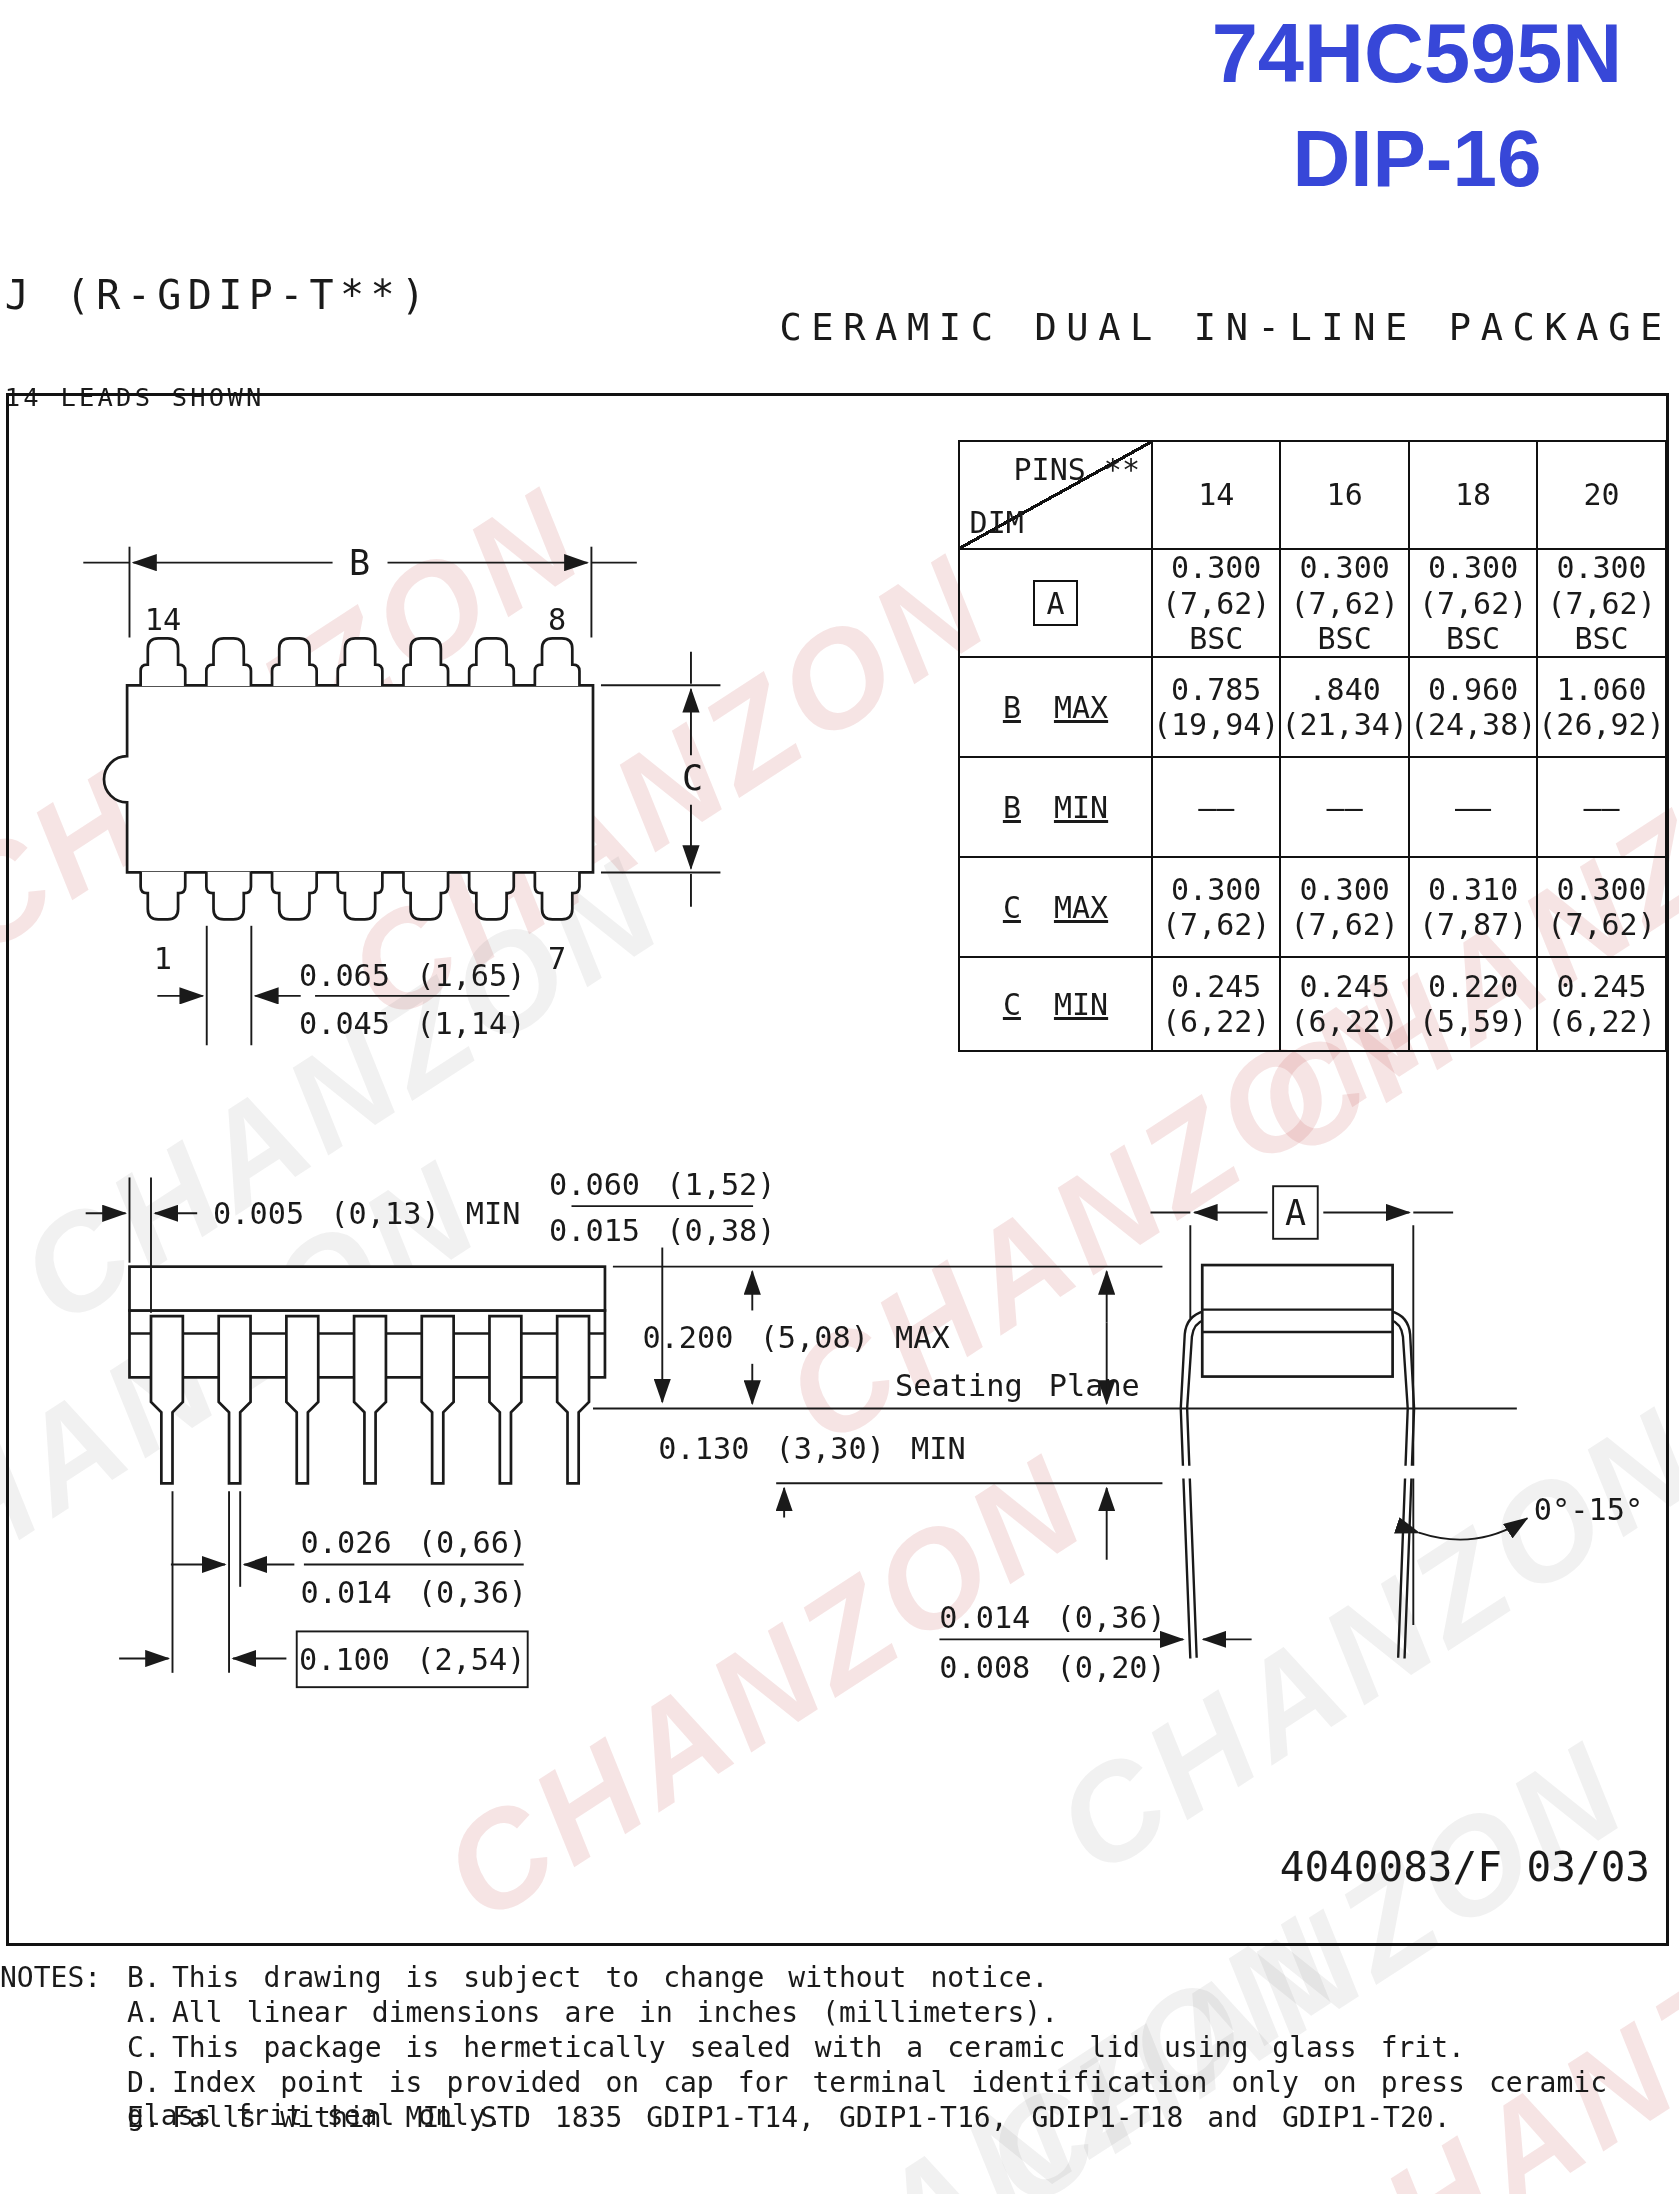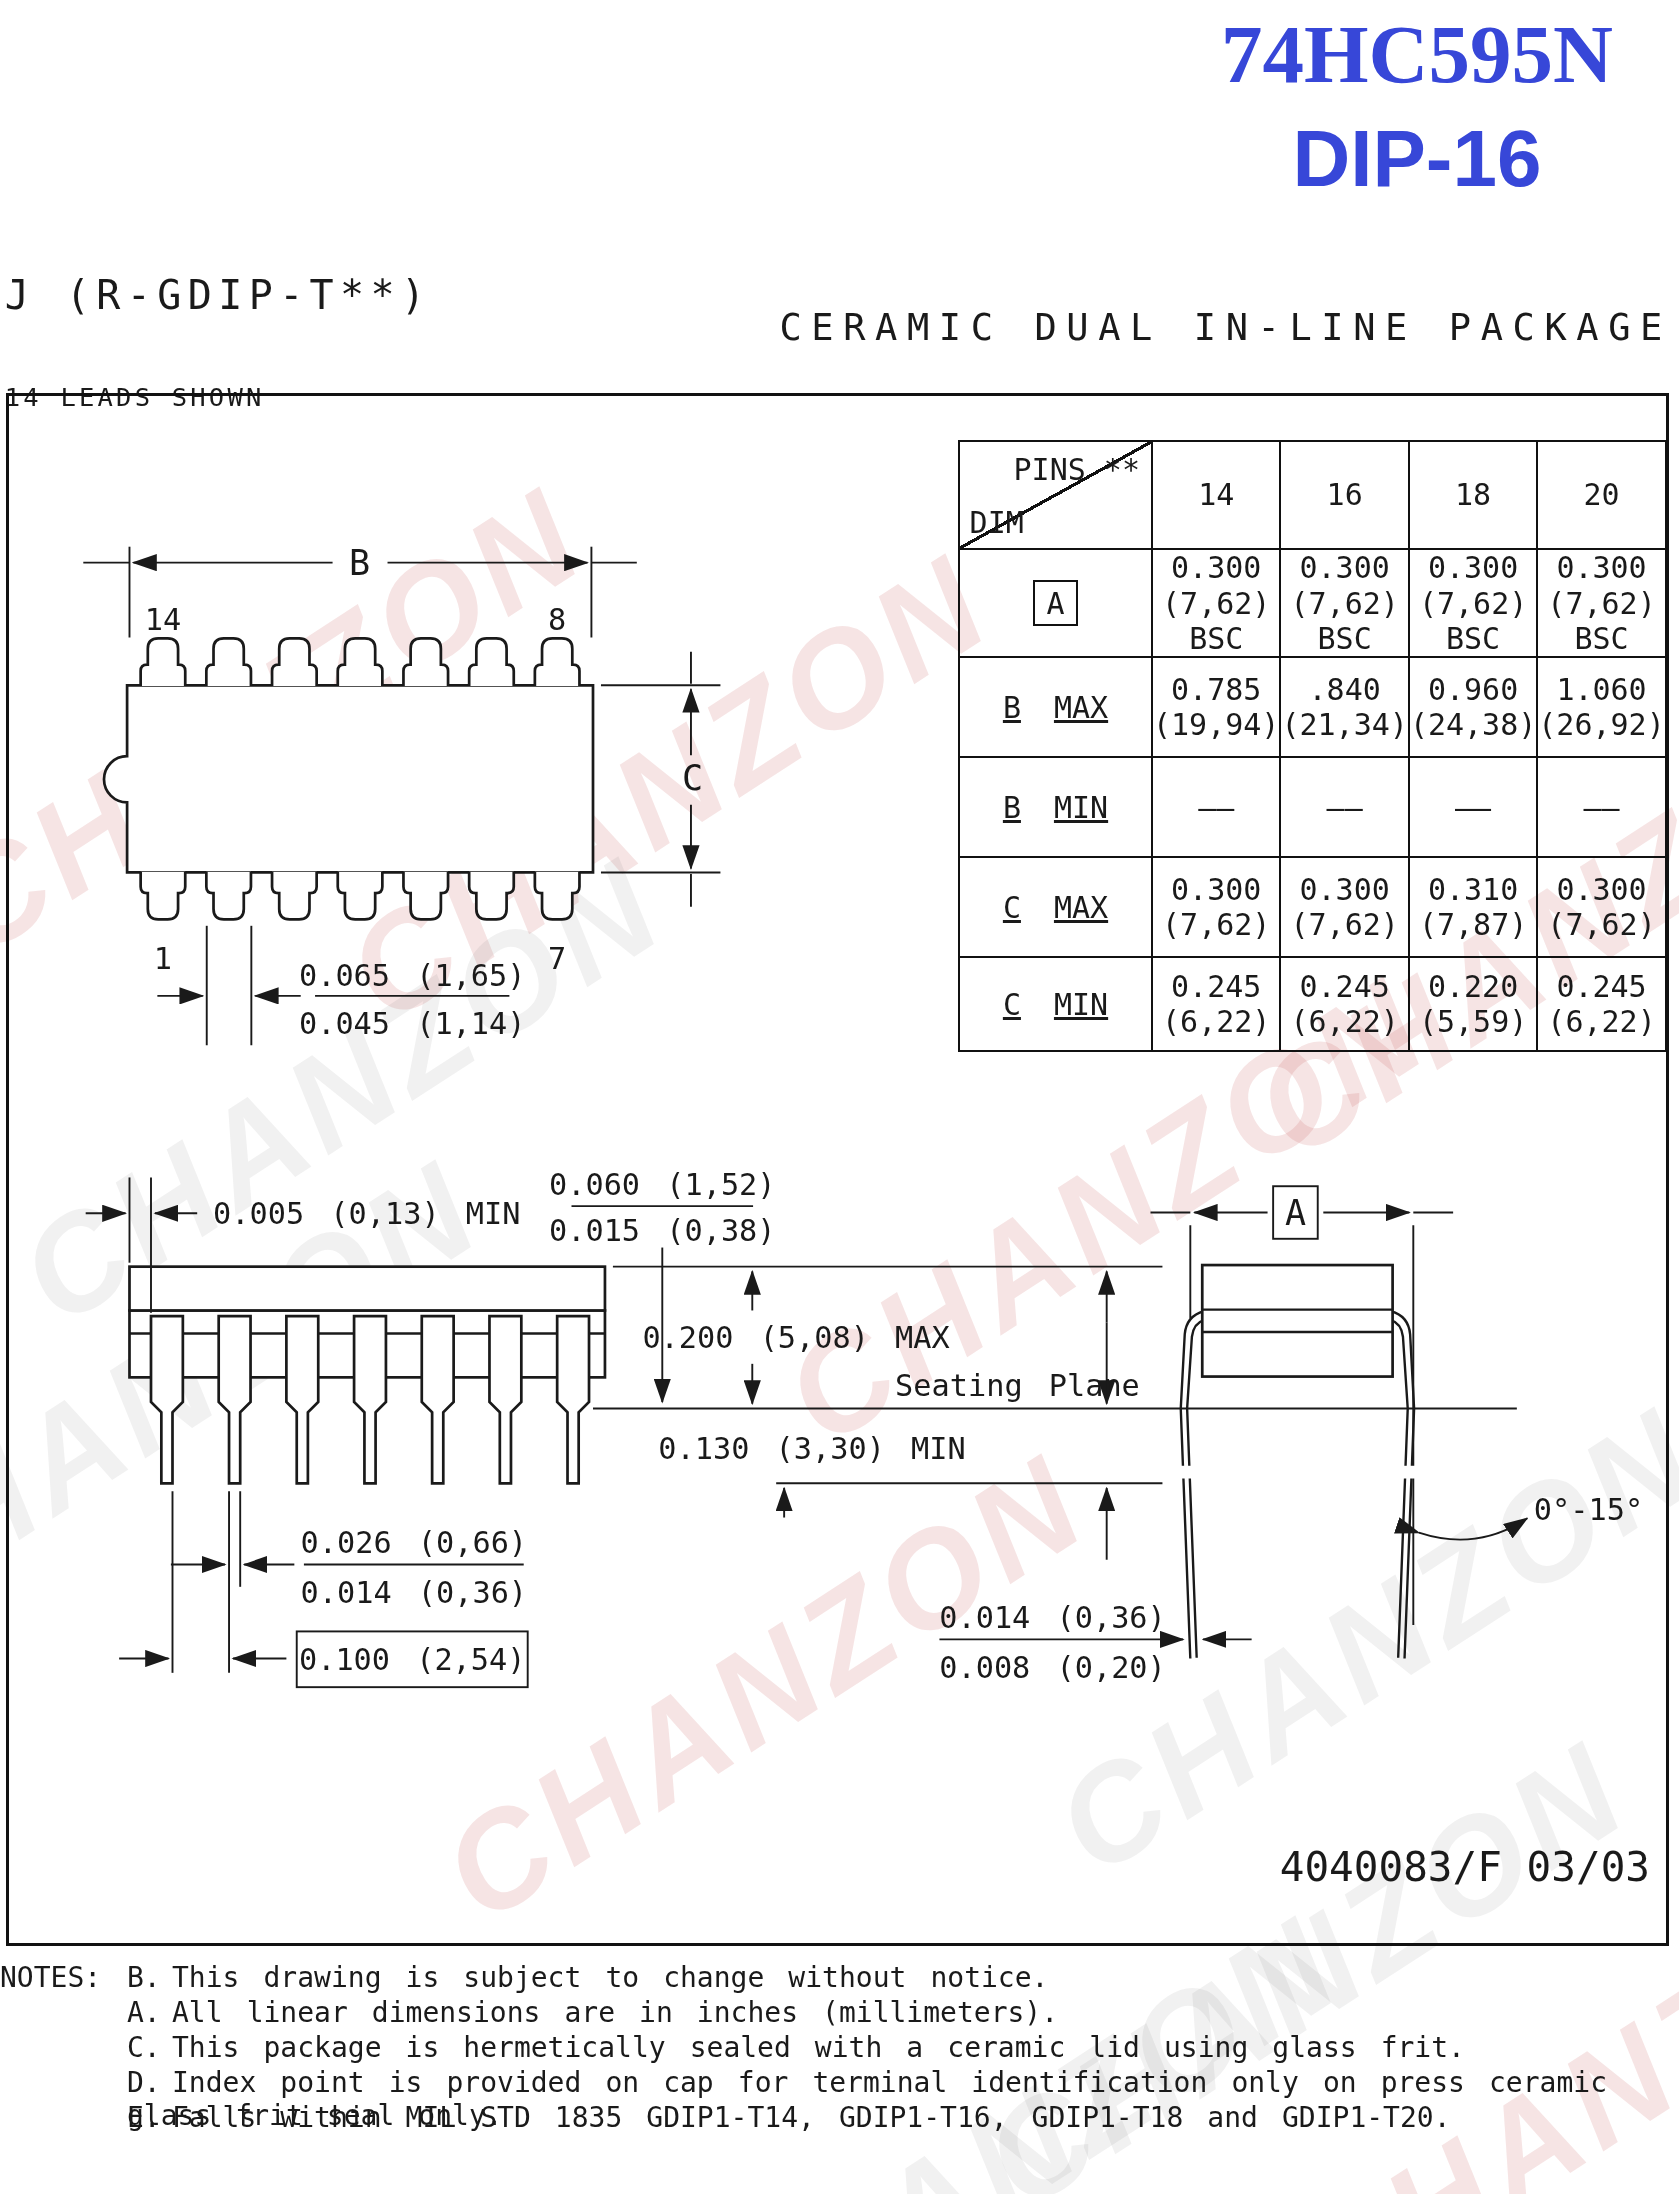--- a/index.html
+++ b/index.html
@@ -13,21 +13,21 @@
     position:absolute; font-family:"Liberation Sans", sans-serif;
     font-weight:bold; font-style:italic; font-size:135px; letter-spacing:8px;
     transform:translate(-50%,-50%) rotate(-33deg); white-space:nowrap; pointer-events:none;
   }
   .wm.pink { color:rgba(198,88,88,0.16); }
   .wm.gray { color:rgba(105,105,105,0.09); }
 
   
   .title-block { position:absolute; left:1154px; top:0; width:526px; text-align:center;
      font-family:"Liberation Sans", sans-serif; font-weight:bold; color:#3747D8; }
-  .title-main  { position:absolute; left:0; top:6.4px;   width:526px; font-size:83px;font-family:Liberation Serif, serif; }
+  .title-main  { position:absolute; left:0; top:6.4px;   width:526px; font-size:83px; }
   .title-sub   { position:absolute; left:0; top:113px; width:526px; font-size:80px; }
 
   .pkg-code   { position:absolute; left:4.8px; top:272px;  font-size:40px; letter-spacing:6.4px; }
   .pkg-title  { position:absolute; right:8px; top:306px; font-size:37px; letter-spacing:9.6px; }
   .leads-note { position:absolute; left:4.8px; top:358px;  font-size:25.5px; letter-spacing:3.2px;margin-top:24px; }
 
   .sheet-border { position:absolute; left:6.4px; top:393px; width:1663px; height:1553px;
      border:3.2px solid #111; }
 
   

